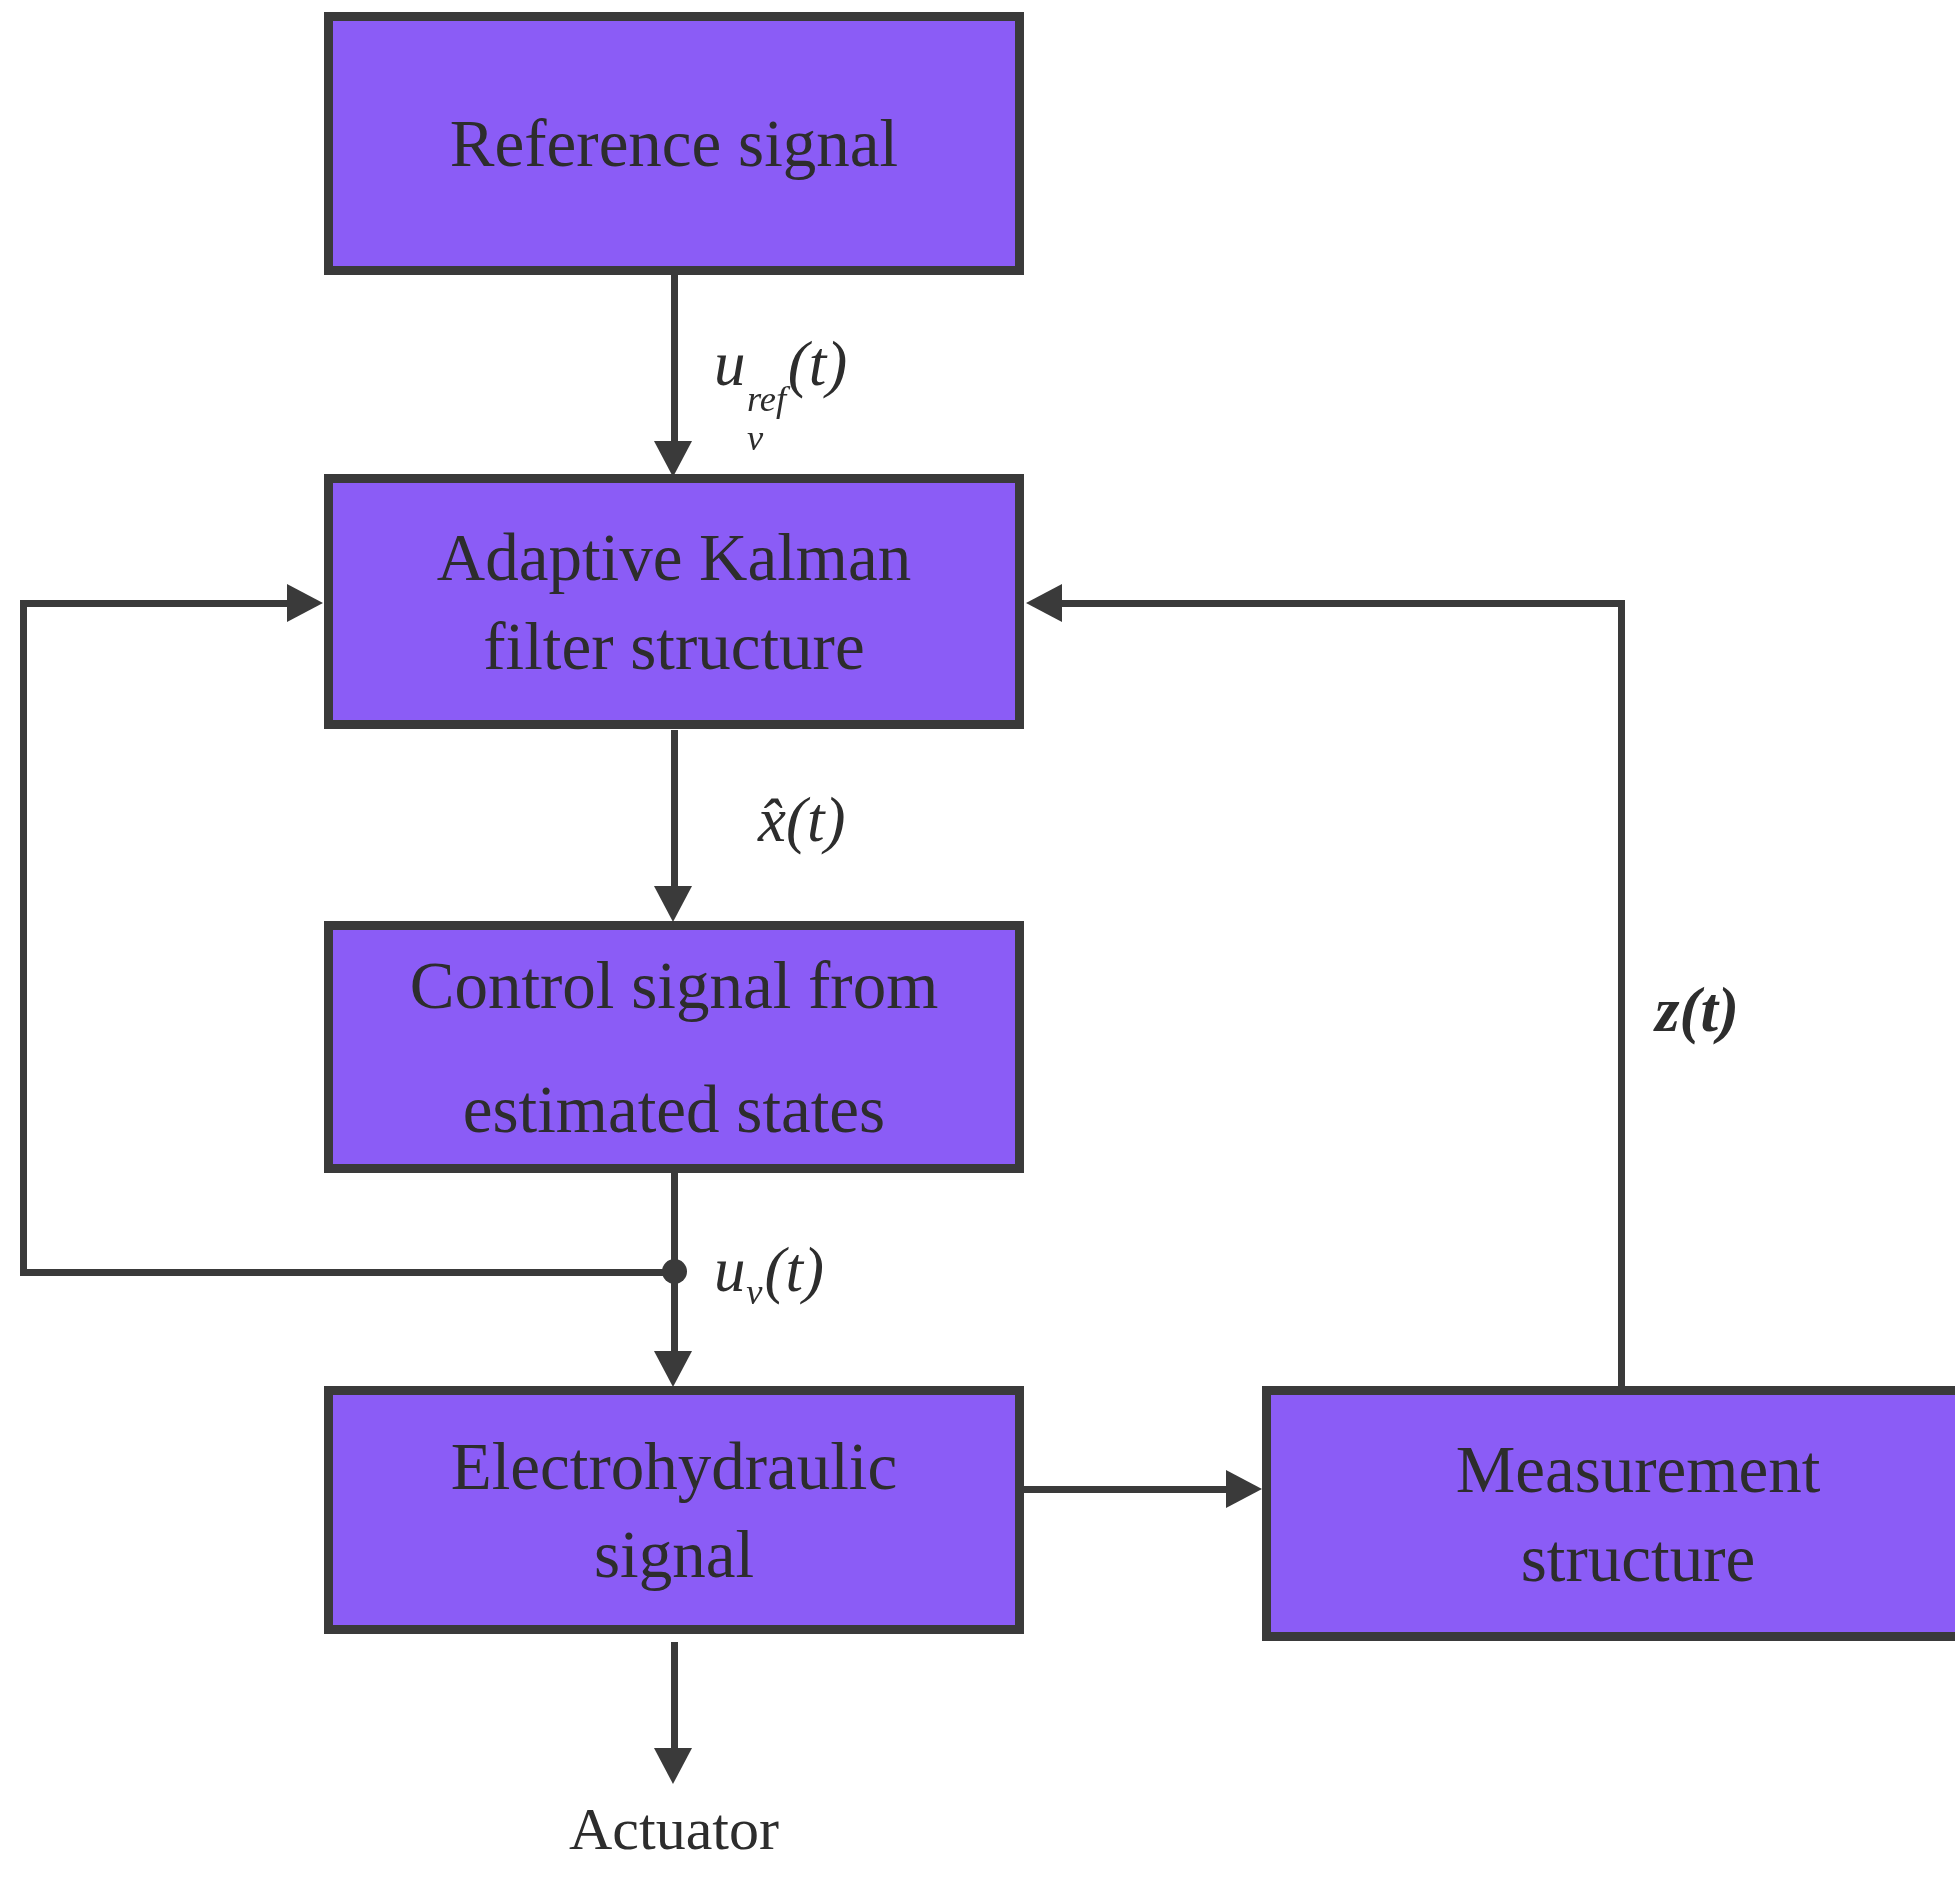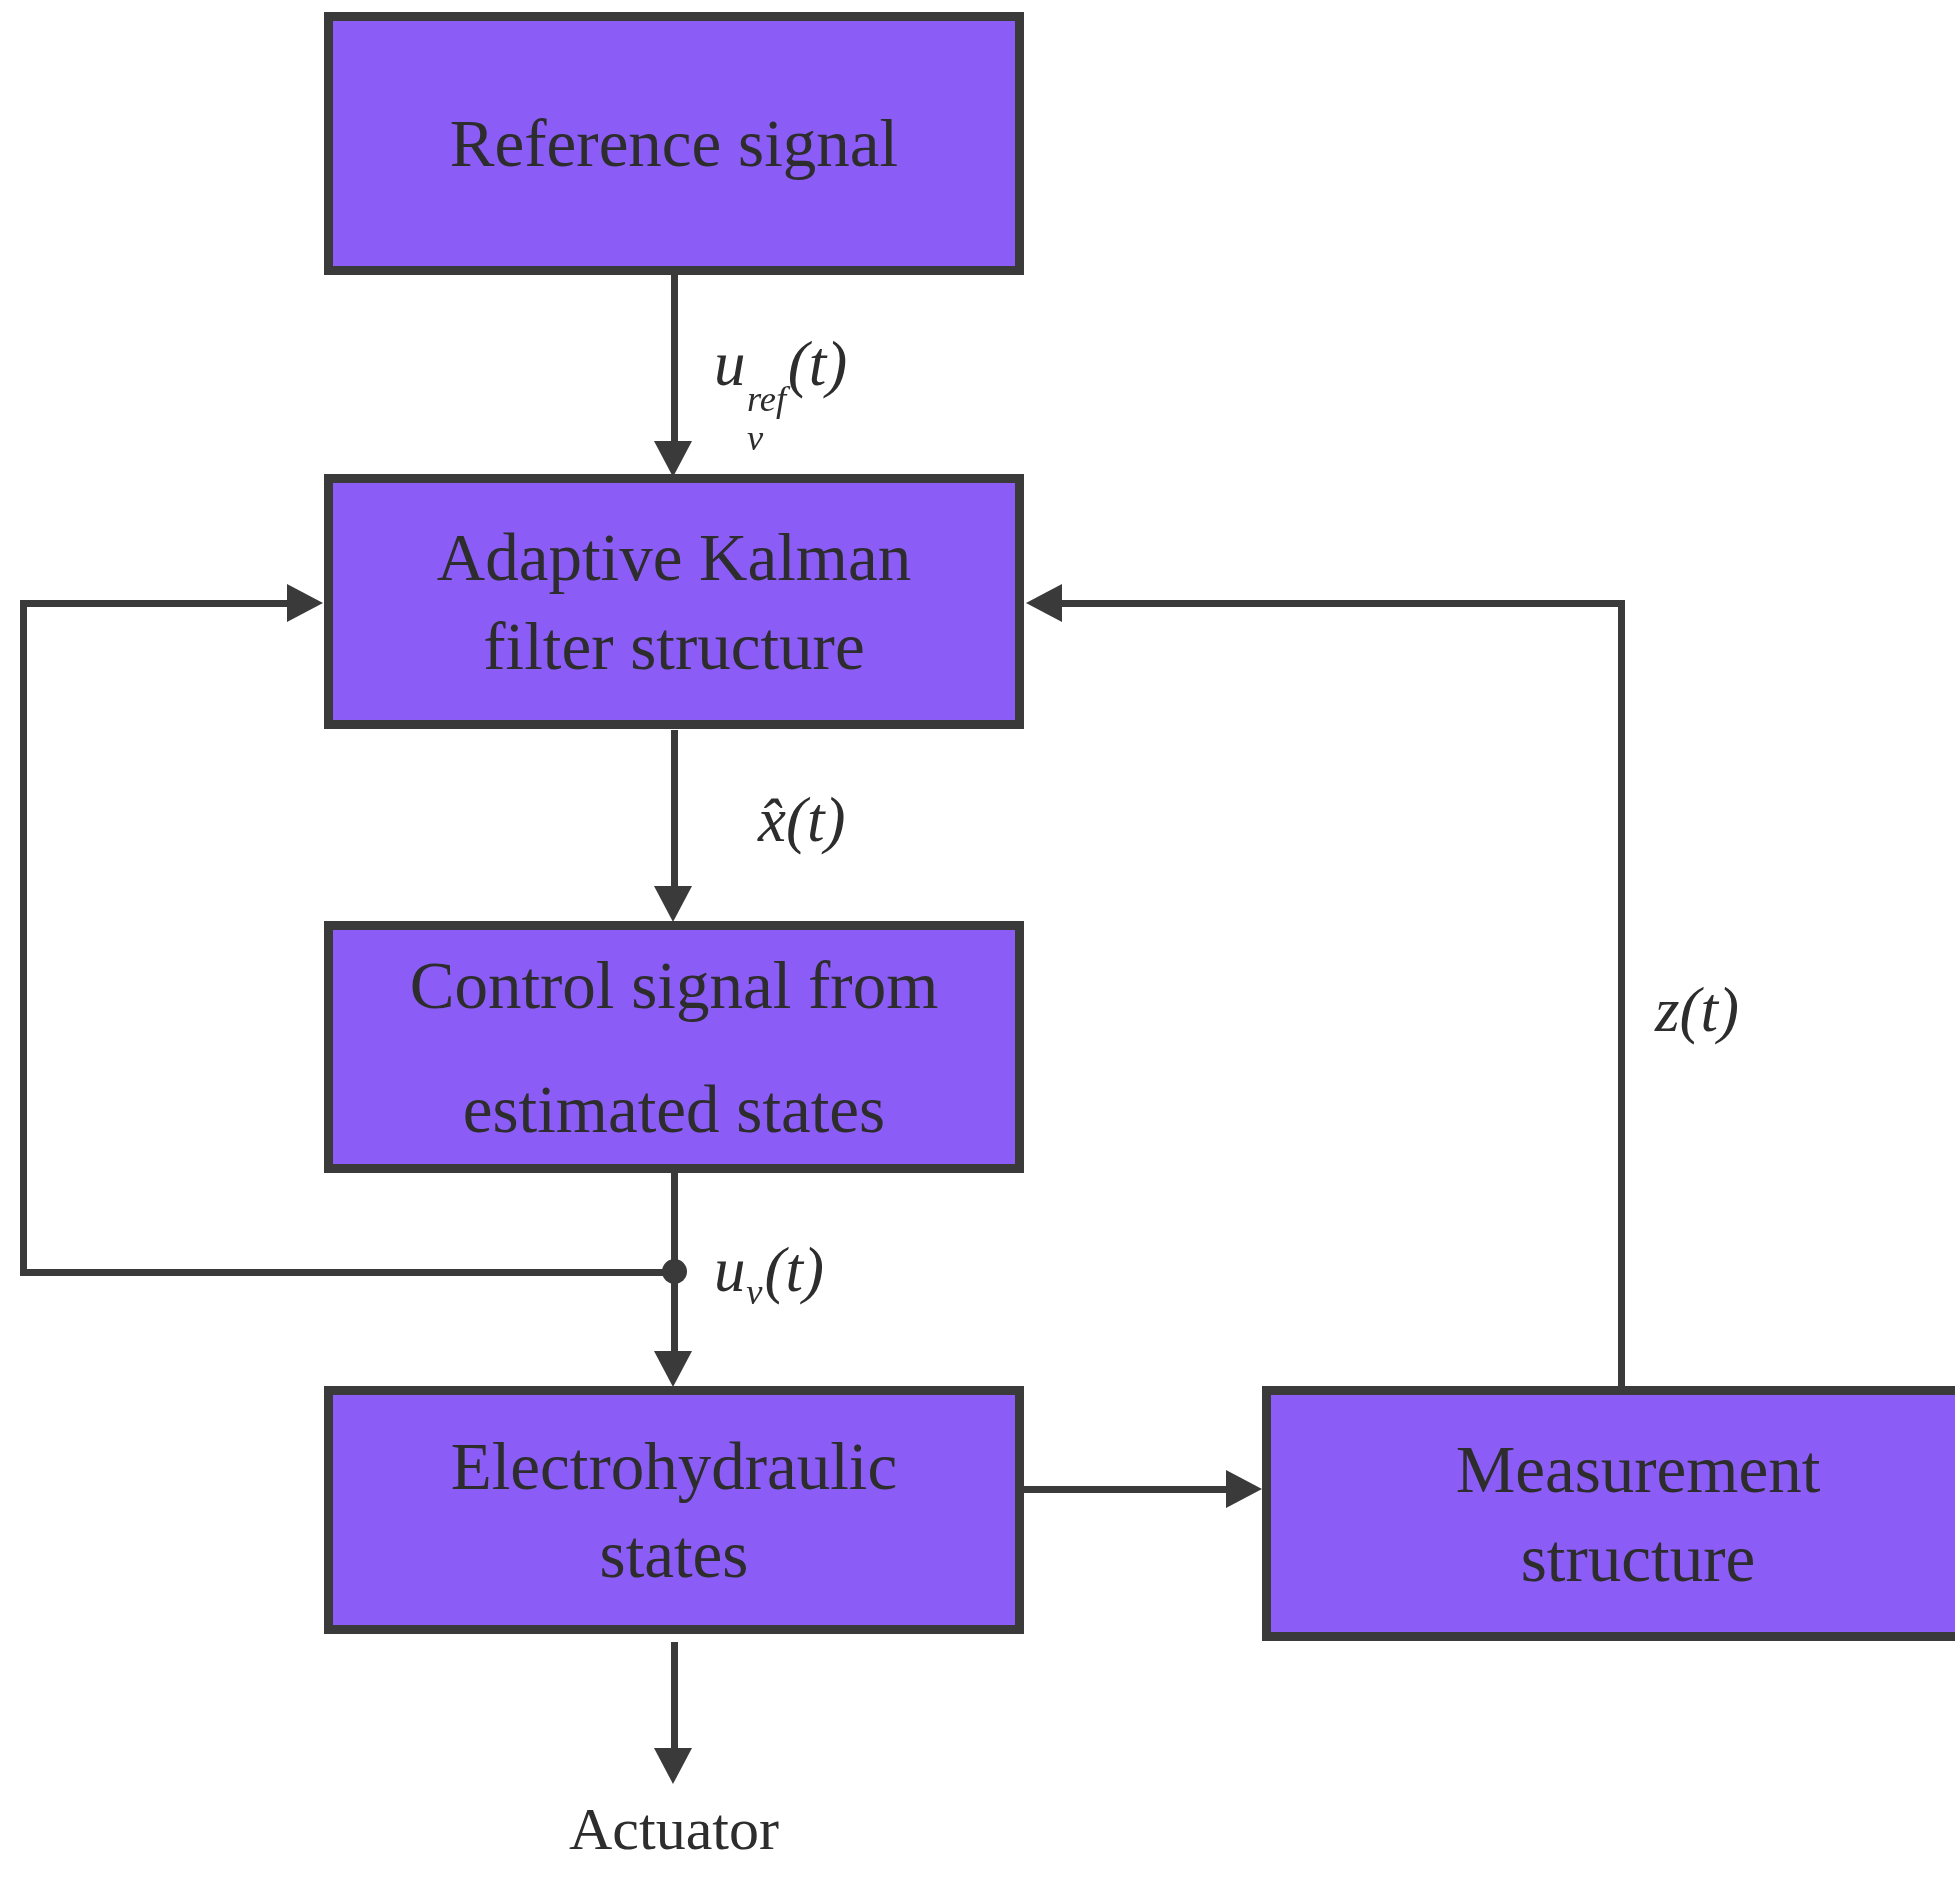--- a/index.html
+++ b/index.html
@@ -109,21 +109,21 @@
     <span>filter structure</span>
   </div>
 
   <div class="box" style="left:324px; top:921px; width:700px; height:252px;gap:36px;">
     <span>Control signal from</span>
     <span>estimated states</span>
   </div>
 
   <div class="box" style="left:324px; top:1386px; width:700px; height:248px;">
     <span>Electrohydraulic</span>
-    <span>states</span>
+    <span>signal</span>
   </div>
 
   <div class="box" style="left:1262px; top:1386px; width:752px; height:255px;">
     <span>Measurement</span>
     <span>structure</span>
   </div>
 
   <div class="line" style="left:671px; top:274px; width:6.6px; height:169px;"></div>
   <div class="arrowhead down" style="left:654px; top:441px;"></div>
   <div class="mlabel" style="left:714px; top:328px;">
@@ -148,21 +148,21 @@
   </div>
 
   <div class="line" style="left:20.4px; top:1269px; width:651px; height:6.6px;"></div>
   <div class="line" style="left:20.4px; top:600px; width:6.6px; height:676px;"></div>
   <div class="line" style="left:20.4px; top:600px; width:268px; height:6.6px;"></div>
   <div class="arrowhead right" style="left:287px; top:584px;"></div>
 
   <div class="line" style="left:1618px; top:600px; width:6.6px; height:787px;"></div>
   <div class="line" style="left:1059px; top:600px; width:565px; height:6.6px;"></div>
   <div class="arrowhead left" style="left:1026px; top:584px;"></div>
-  <div class="mlabel" style="left:1655px; top:974px;">
+  <div class="mlabel" style="left:1655px; top:974px;font-weight:bold;">
     <span>z</span><span>(t)</span>
   </div>
 
   <div class="line" style="left:1024px; top:1486px; width:206px; height:6.6px;"></div>
   <div class="arrowhead right" style="left:1226px; top:1470px;"></div>
 
   <div class="line" style="left:671px; top:1642px; width:6.6px; height:108px;"></div>
   <div class="arrowhead down" style="left:654px; top:1748px;"></div>
   <div class="terminal-label" style="left:455px; top:1795px; width:438px;">Actuator</div>
 

